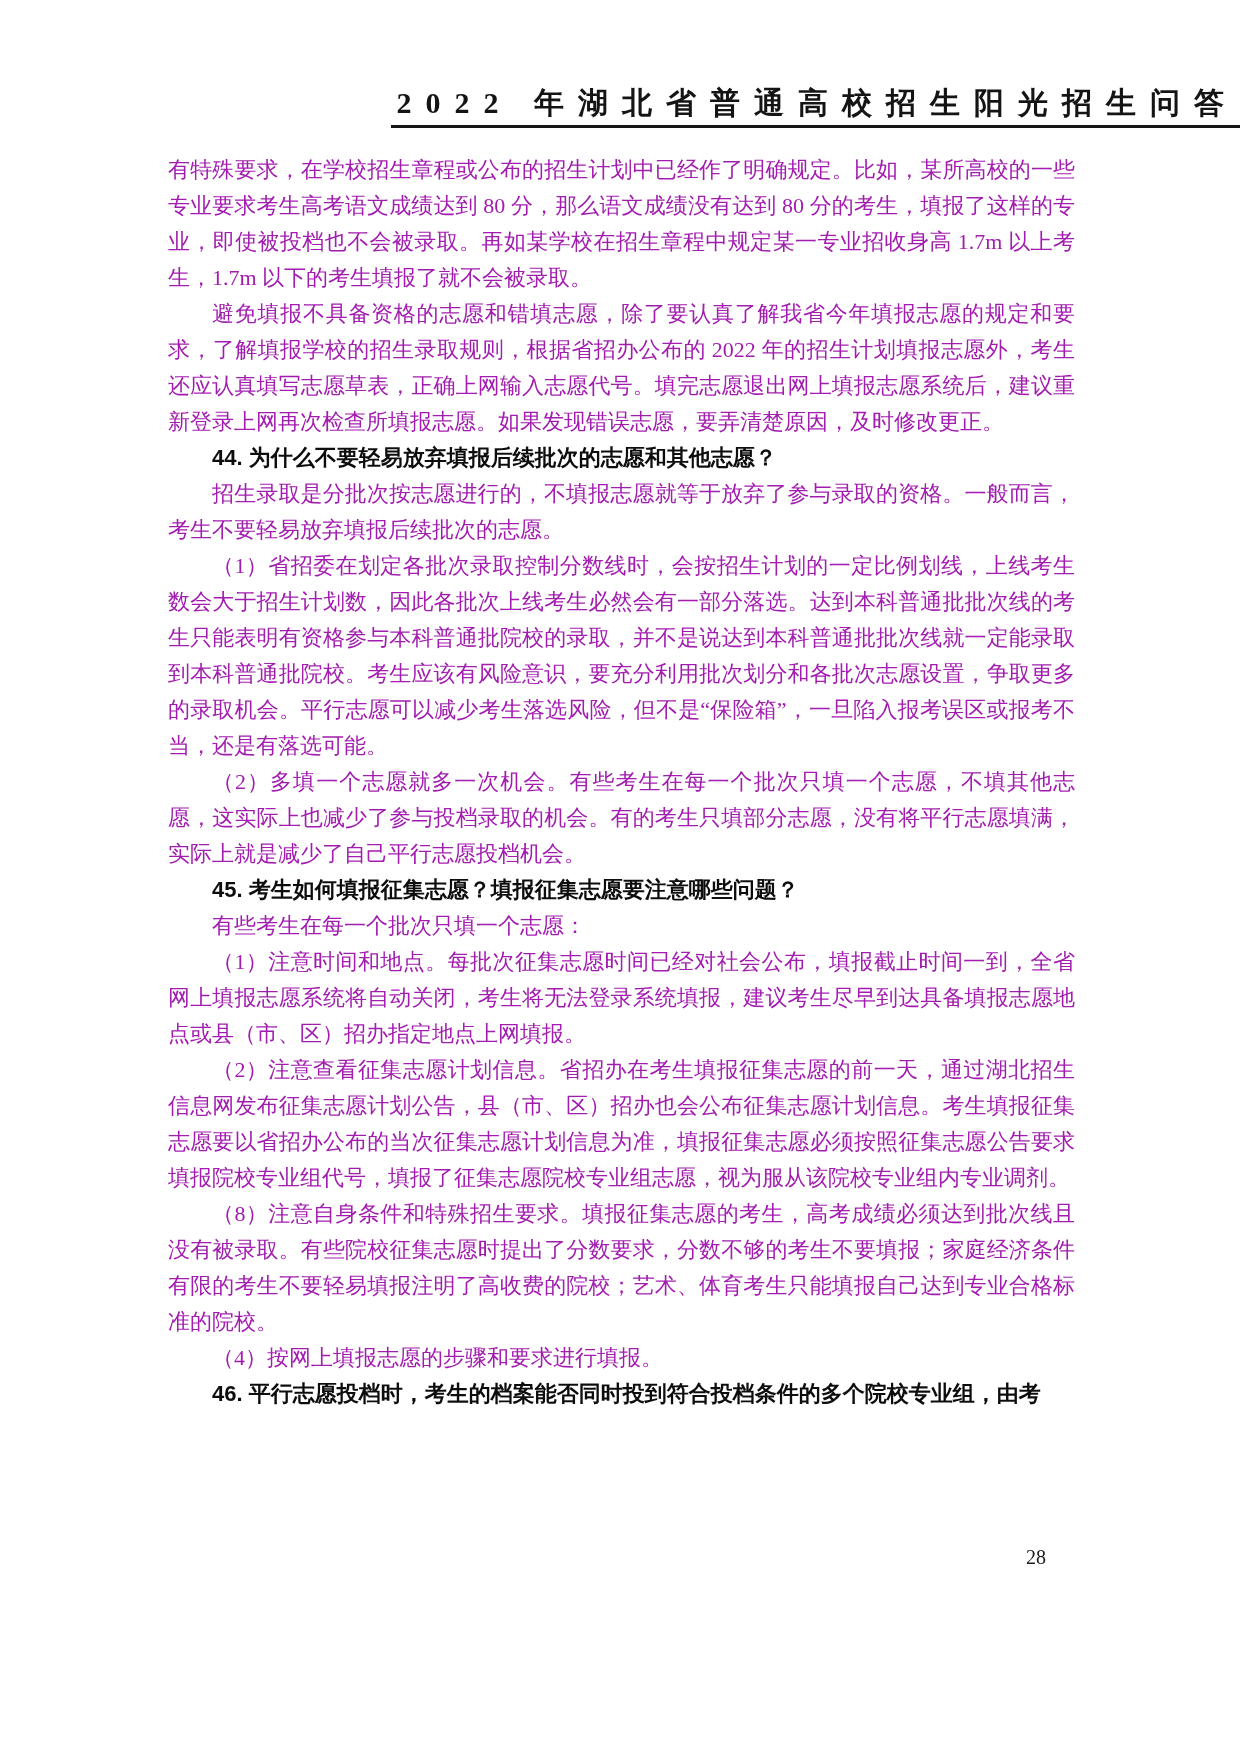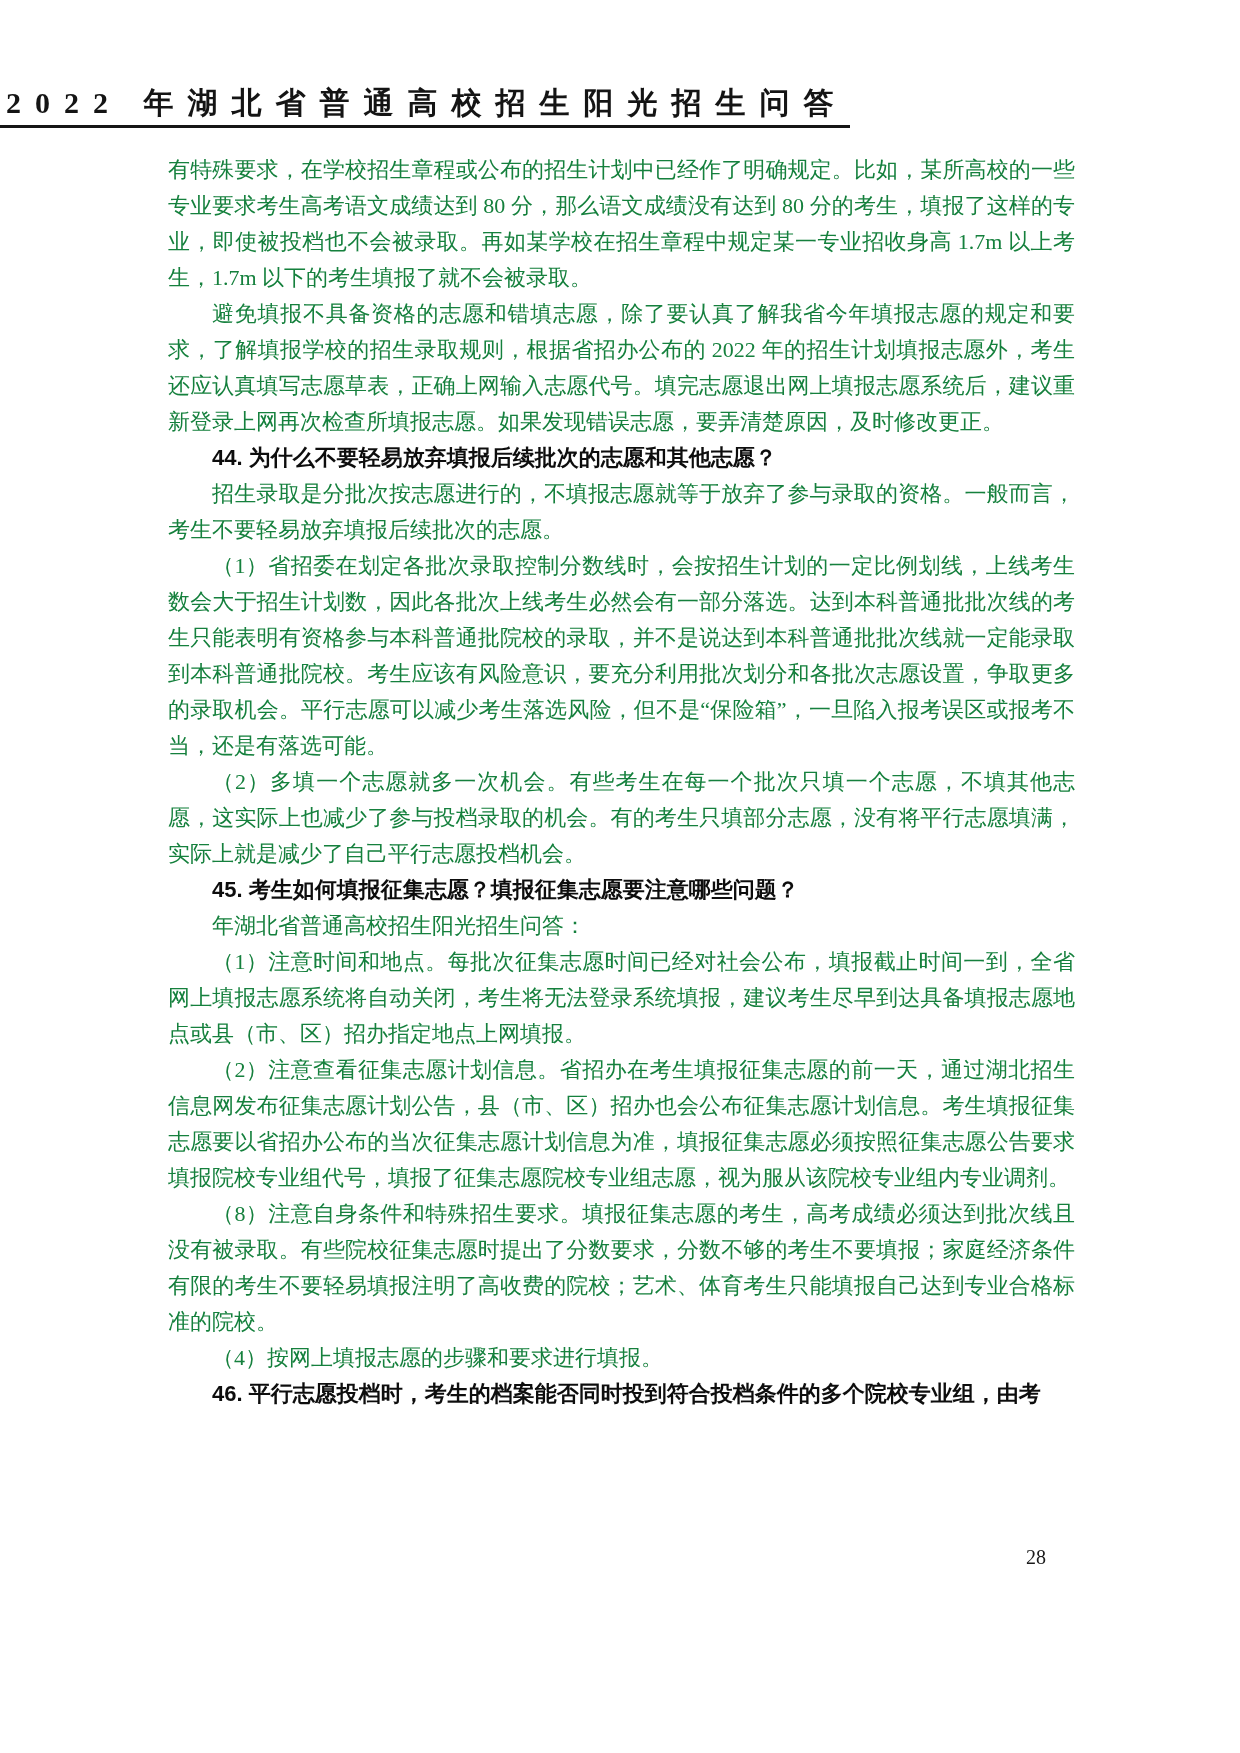--- a/index.html
+++ b/index.html
@@ -11,21 +11,21 @@
     background: #ffffff;
     color: #161616;
     font-family: "Liberation Serif", "DejaVu Serif", serif;
     overflow: hidden;
   }
   .page { position: absolute; inset: 0; }
 
   
   .title-wrap {
     padding-top: 86px;
-    text-align: left;
+    text-align: right;
   }
   .doc-title {
     display: inline-block;
     margin: 0;
     font-family: "Liberation Serif", "DejaVu Serif", serif;
     font-weight: 700;
     font-size: 30px;
     line-height: 34px;
     letter-spacing: 14px;
     color: #141414;
@@ -36,21 +36,21 @@
 
   
   .content {
     margin: 24px 165px 0 168px;
   }
   .content p {
     margin: 0;
     font-size: 22px;
     line-height: 36px;
     text-align: justify;
-    color: #15803d;
+    color: #a21caf;
   }
   .content p.indent { text-indent: 44px; }
   .content p.heading {
     font-family: "Liberation Sans", "DejaVu Sans", sans-serif;
     font-weight: 700;
     color: #0d0d0d;
     text-indent: 44px;
   }
 
   
@@ -74,21 +74,21 @@
   </div>
 
   <div class="content" id="content">
       <p class="body">有特殊要求，在学校招生章程或公布的招生计划中已经作了明确规定。比如，某所高校的一些专业要求考生高考语文成绩达到 80 分，那么语文成绩没有达到 80 分的考生，填报了这样的专业，即使被投档也不会被录取。再如某学校在招生章程中规定某一专业招收身高 1.7m 以上考生，1.7m 以下的考生填报了就不会被录取。</p>
       <p class="body indent">避免填报不具备资格的志愿和错填志愿，除了要认真了解我省今年填报志愿的规定和要求，了解填报学校的招生录取规则，根据省招办公布的 2022 年的招生计划填报志愿外，考生还应认真填写志愿草表，正确上网输入志愿代号。填完志愿退出网上填报志愿系统后，建议重新登录上网再次检查所填报志愿。如果发现错误志愿，要弄清楚原因，及时修改更正。</p>
       <p class="heading">44. 为什么不要轻易放弃填报后续批次的志愿和其他志愿？</p>
       <p class="body indent">招生录取是分批次按志愿进行的，不填报志愿就等于放弃了参与录取的资格。一般而言，考生不要轻易放弃填报后续批次的志愿。</p>
       <p class="body indent">（1）省招委在划定各批次录取控制分数线时，会按招生计划的一定比例划线，上线考生数会大于招生计划数，因此各批次上线考生必然会有一部分落选。达到本科普通批批次线的考生只能表明有资格参与本科普通批院校的录取，并不是说达到本科普通批批次线就一定能录取到本科普通批院校。考生应该有风险意识，要充分利用批次划分和各批次志愿设置，争取更多的录取机会。平行志愿可以减少考生落选风险，但不是“保险箱”，一旦陷入报考误区或报考不当，还是有落选可能。</p>
       <p class="body indent">（2）多填一个志愿就多一次机会。有些考生在每一个批次只填一个志愿，不填其他志愿，这实际上也减少了参与投档录取的机会。有的考生只填部分志愿，没有将平行志愿填满，实际上就是减少了自己平行志愿投档机会。</p>
       <p class="heading">45. 考生如何填报征集志愿？填报征集志愿要注意哪些问题？</p>
-      <p class="body indent">年湖北省普通高校招生阳光招生问答：</p>
+      <p class="body indent">有些考生在每一个批次只填一个志愿：</p>
       <p class="body indent">（1）注意时间和地点。每批次征集志愿时间已经对社会公布，填报截止时间一到，全省网上填报志愿系统将自动关闭，考生将无法登录系统填报，建议考生尽早到达具备填报志愿地点或县（市、区）招办指定地点上网填报。</p>
       <p class="body indent">（2）注意查看征集志愿计划信息。省招办在考生填报征集志愿的前一天，通过湖北招生信息网发布征集志愿计划公告，县（市、区）招办也会公布征集志愿计划信息。考生填报征集志愿要以省招办公布的当次征集志愿计划信息为准，填报征集志愿必须按照征集志愿公告要求填报院校专业组代号，填报了征集志愿院校专业组志愿，视为服从该院校专业组内专业调剂。</p>
       <p class="body indent">（8）注意自身条件和特殊招生要求。填报征集志愿的考生，高考成绩必须达到批次线且没有被录取。有些院校征集志愿时提出了分数要求，分数不够的考生不要填报；家庭经济条件有限的考生不要轻易填报注明了高收费的院校；艺术、体育考生只能填报自己达到专业合格标准的院校。</p>
       <p class="body indent">（4）按网上填报志愿的步骤和要求进行填报。</p>
       <p class="heading">46. 平行志愿投档时，考生的档案能否同时投到符合投档条件的多个院校专业组，由考</p>
     </div>
 
   <div class="page-number">28</div>
 
 </div>

